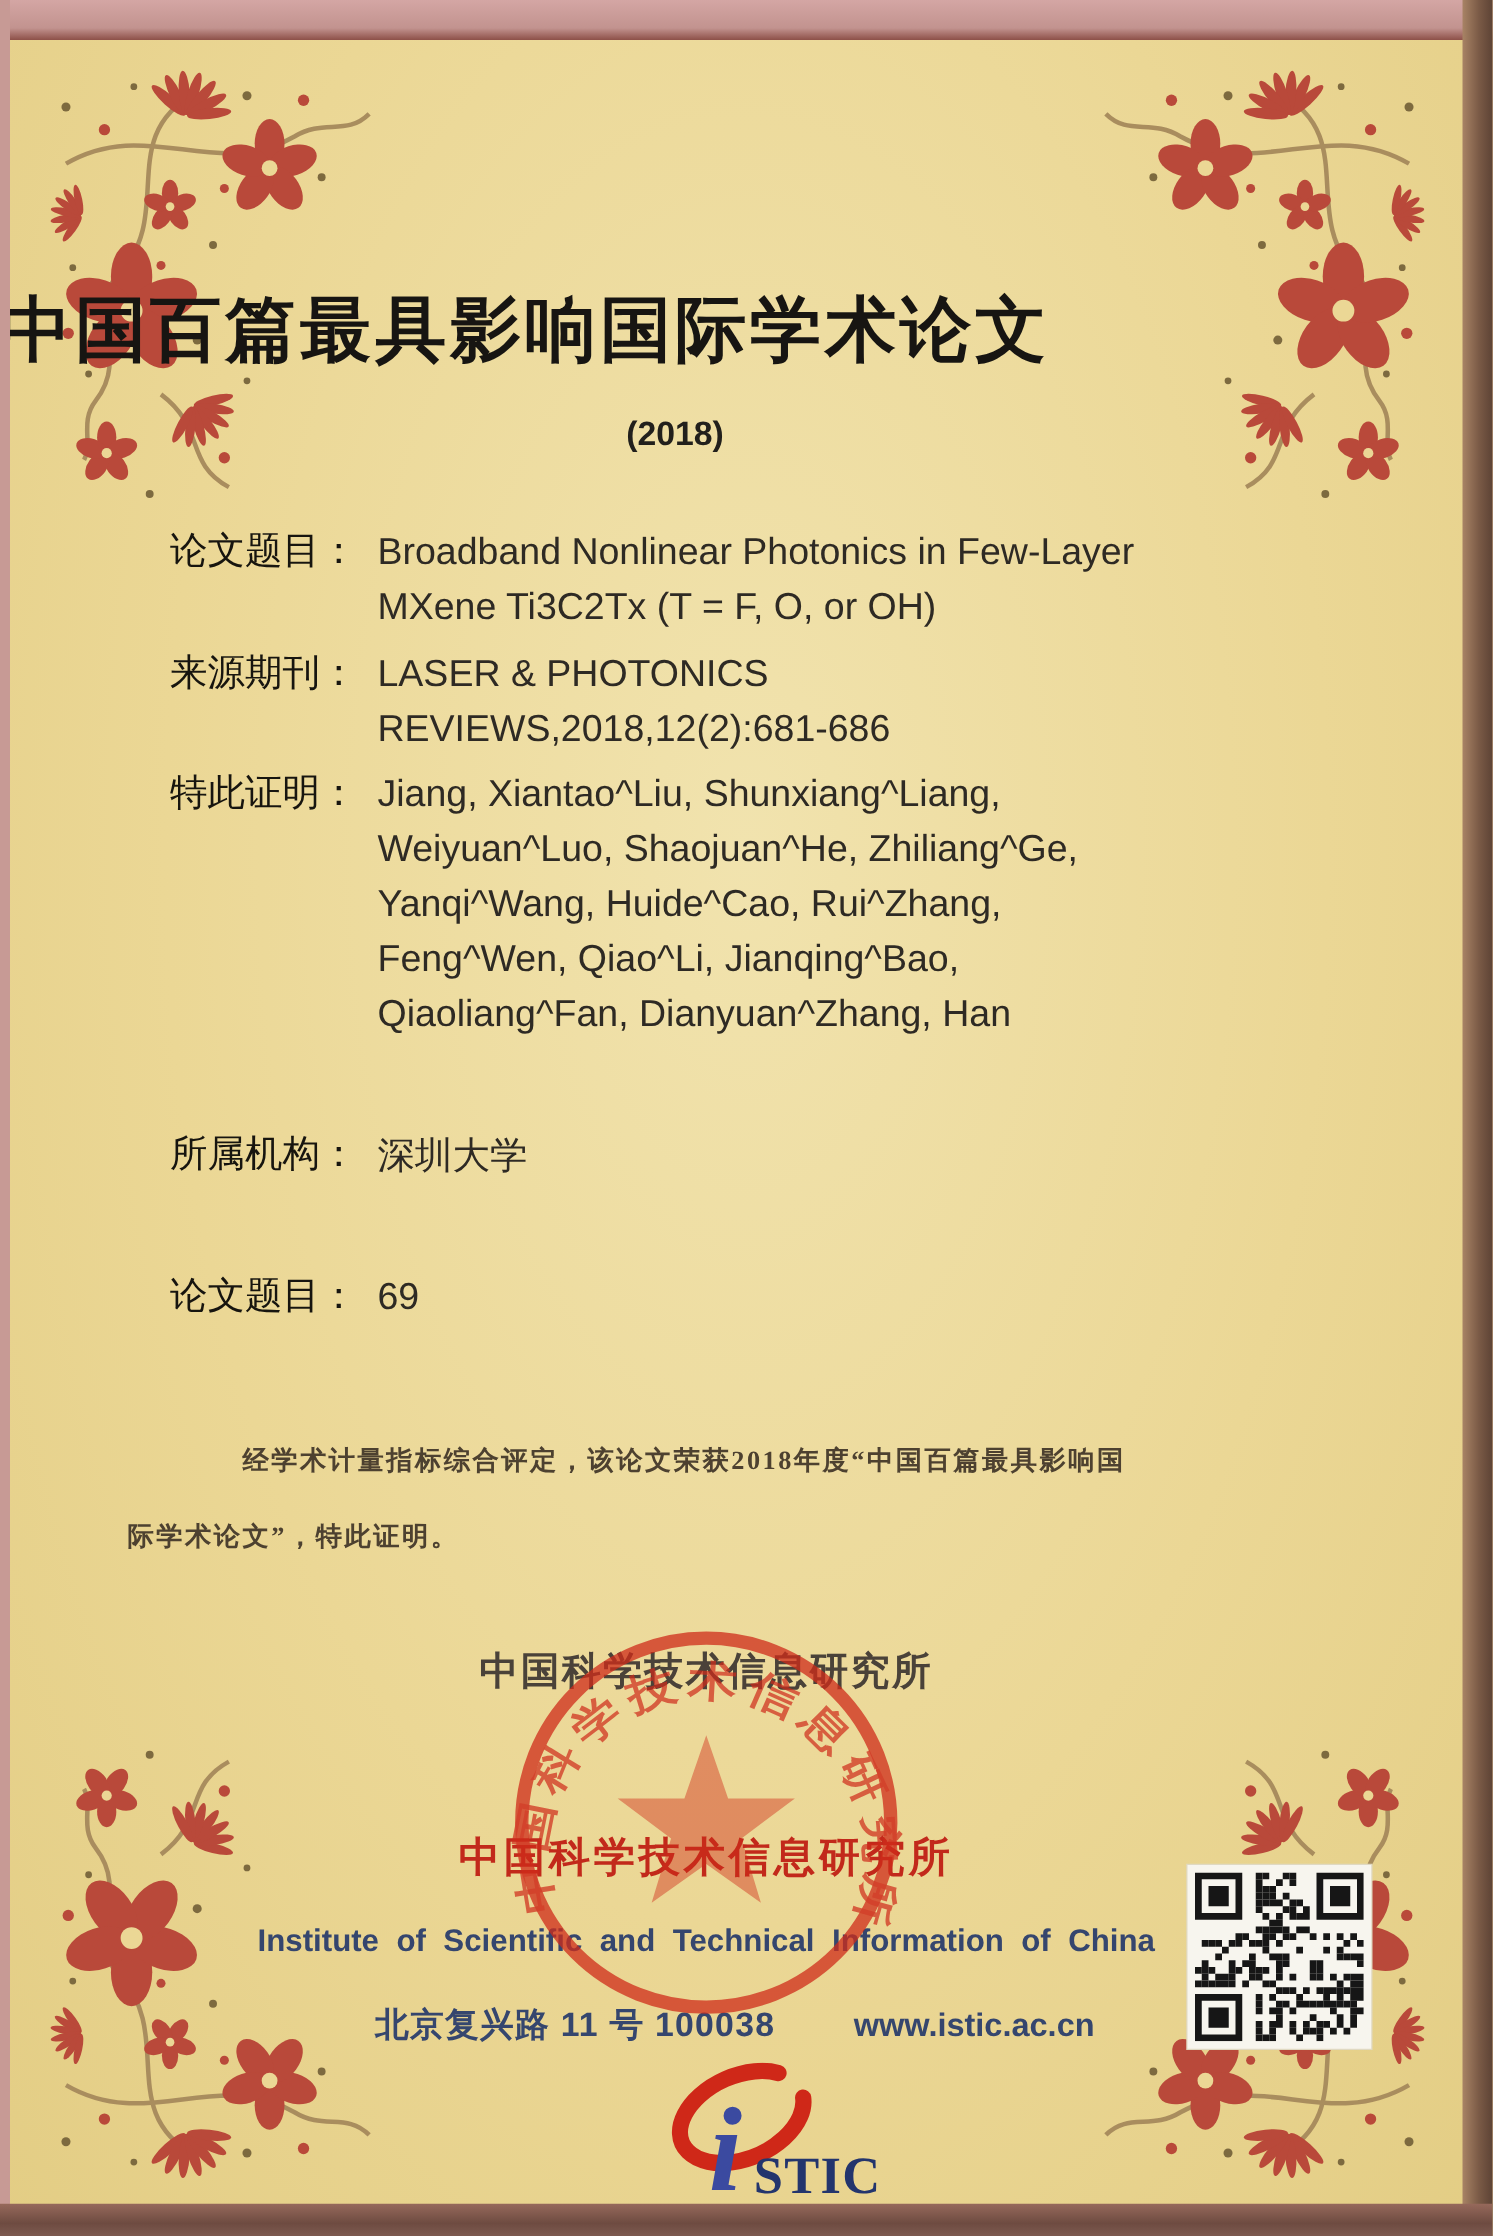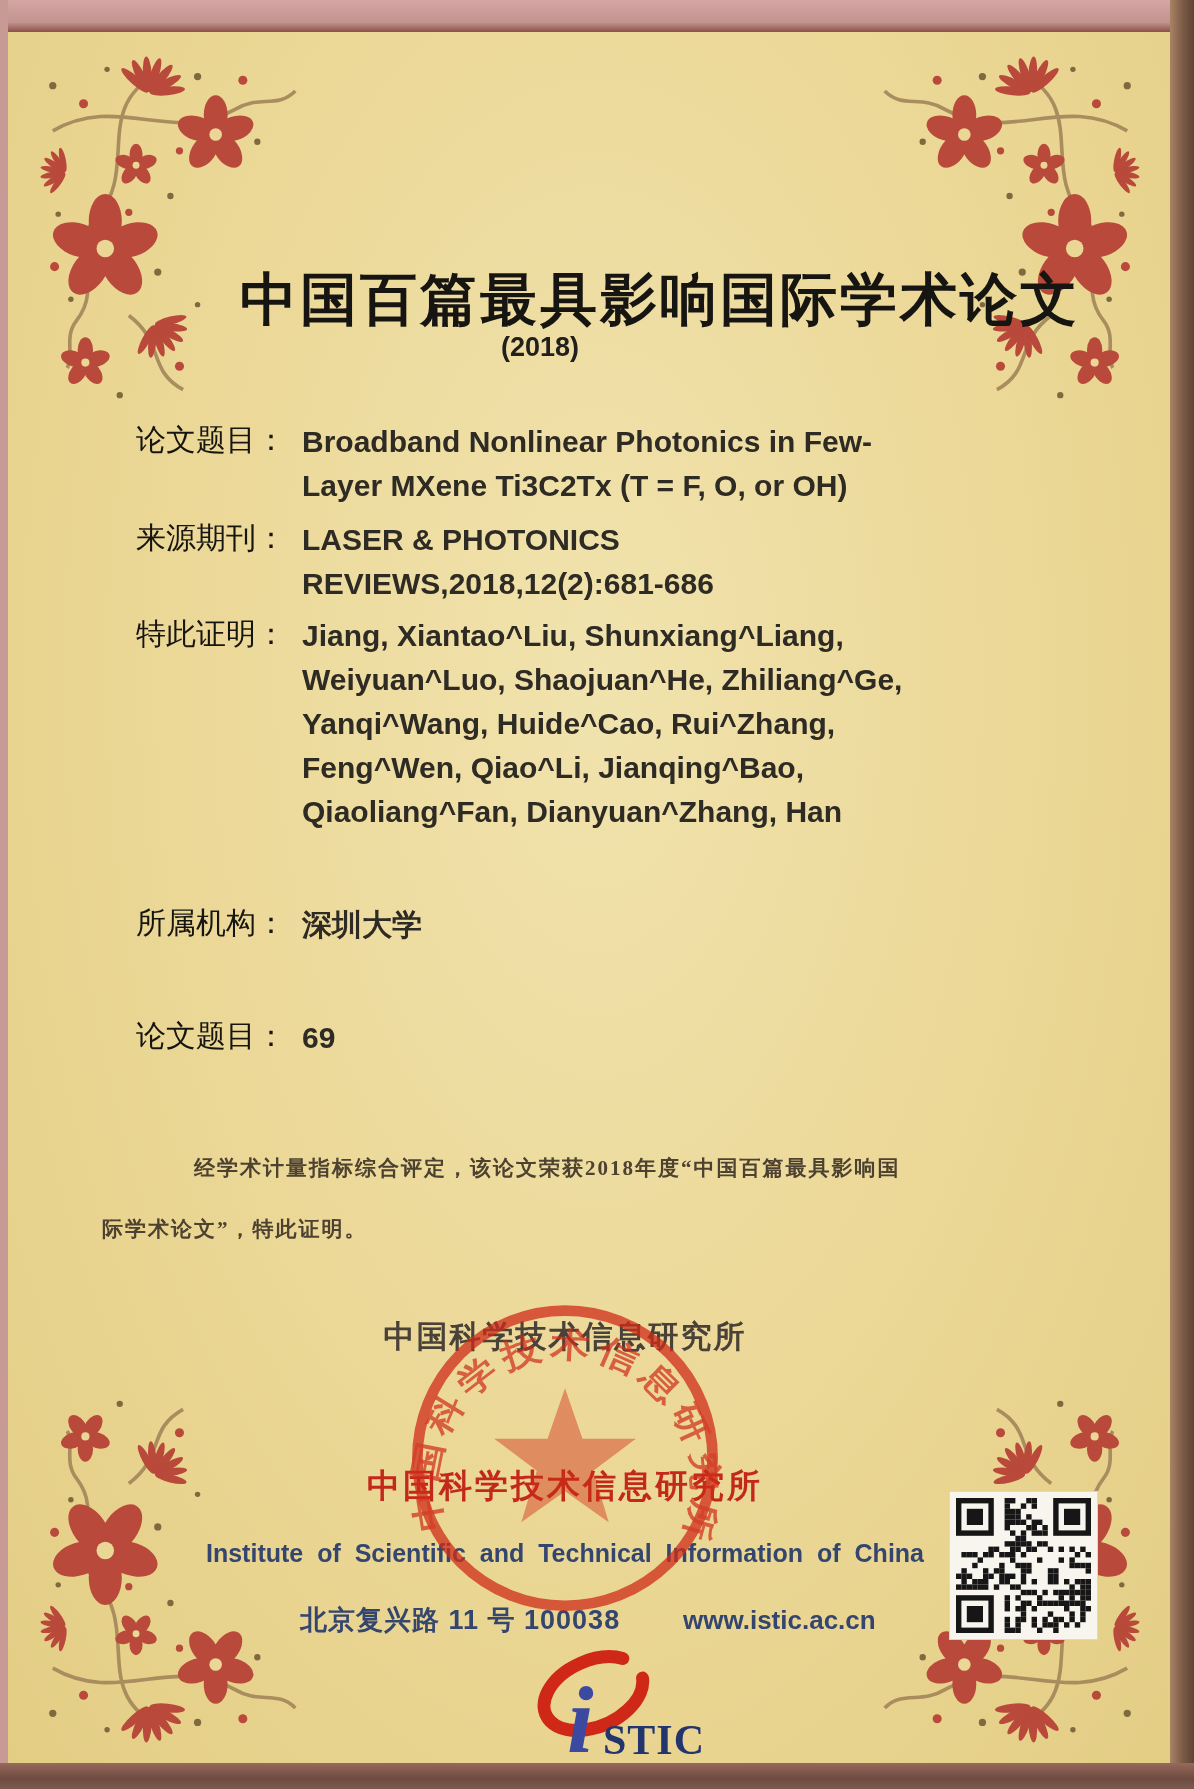--- a/index.html
+++ b/index.html
@@ -15,27 +15,27 @@
     background:linear-gradient(to right,#a88365 0%,#7a5a46 55%,#5d4335 100%);}
   .strip-bottom{left:0;bottom:0;width:100%;height:26px;
     background:linear-gradient(to bottom,#96695b 0%,#6e4b41 60%,#7d5a50 100%);}
   
   .corner{position:absolute;z-index:1;width:290px;height:362px;}
   .corner.tl{left:20px;top:44px;}
   .corner.tr{right:34px;top:44px;transform:scaleX(-1);}
   .corner.bl{left:20px;bottom:34px;transform:scaleY(-1);}
   .corner.br{right:34px;bottom:34px;transform:scale(-1,-1);}
   
-  .title{position:absolute;left:0;top:226px;width:1080px;text-align:right;
-    font-size:57px;font-weight:700;letter-spacing:3px;color:#171512;z-index:2;margin-top:36px;}
+  .title{position:absolute;left:0;top:226px;width:1080px;text-align:left;
+    font-size:57px;font-weight:700;letter-spacing:3px;color:#171512;z-index:2;}
   .year{position:absolute;left:0;top:332px;width:1080px;text-align:center;
     font-size:27px;font-weight:600;color:#22201c;z-index:2;}
   .frow{position:absolute;z-index:2;}
   .flabel{position:absolute;left:136px;width:190px;font-size:30px;font-weight:400;color:#17150f;}
-  .fvalue{position:absolute;left:302px;width:608px;font-size:30px;font-weight:700;
+  .fvalue{position:absolute;left:302px;width:608px;font-size:30px;font-weight:400;
     color:#2e2a24;line-height:44px;}
   .r1{top:420px;} .r2{top:518px;} .r3{top:614px;} .r4{top:903px;} .r5{top:1016px;}
   .statement{position:absolute;left:102px;top:1138px;width:800px;z-index:2;
     font-family:"Liberation Serif", serif;font-size:21px;font-weight:700;color:#4d4130;
     line-height:61px;letter-spacing:2px;text-indent:92px;}
   .fline{position:absolute;left:0;width:1130px;text-align:center;z-index:2;}
   .issuer-cn{top:1316px;font-size:31px;font-weight:600;color:#4a4239;letter-spacing:2px;}
   .issue-date{top:1392px;font-size:32px;font-weight:600;color:#3c352d;letter-spacing:2px;}
   .issuer-red{top:1464px;font-size:33px;font-weight:800;color:#c2291b;letter-spacing:3px;}
   .issuer-en{top:1539px;font-size:25px;font-weight:600;color:#35466e;word-spacing:7px;}

